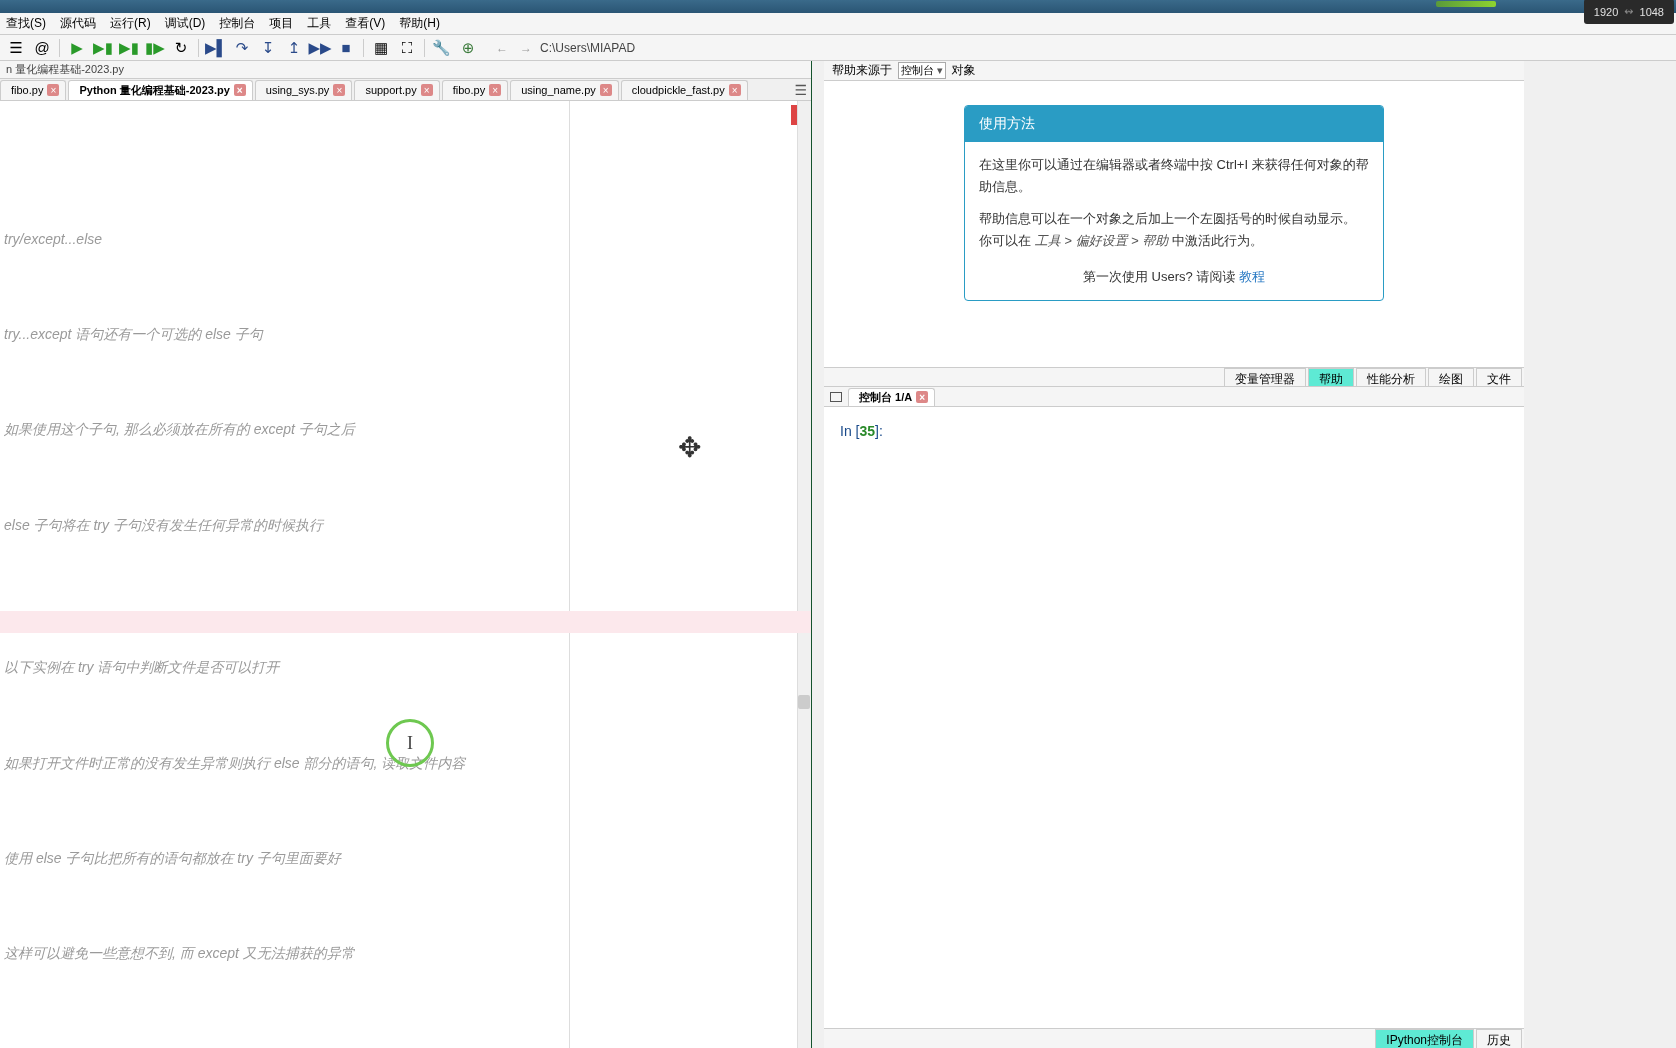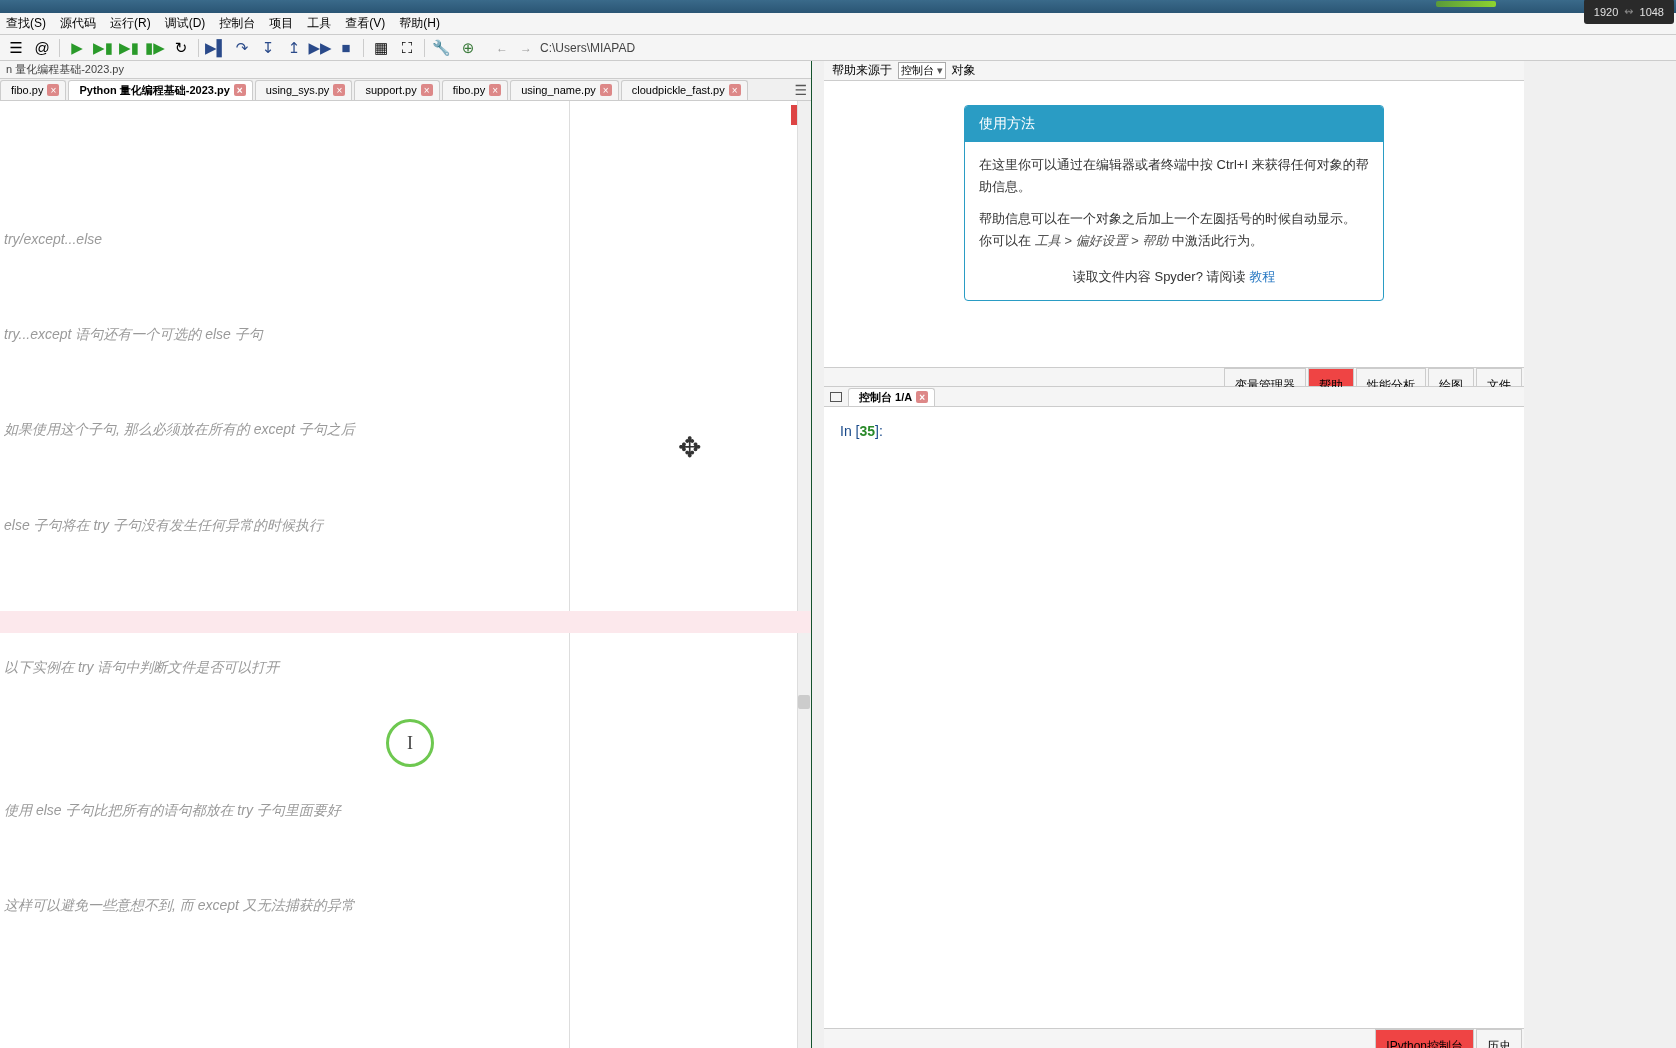--- a/index.html
+++ b/index.html
@@ -40,22 +40,22 @@
 .help-header { height: 20px; background: #f5f5f5; border-bottom: 1px solid #ccc; display: flex; align-items: center; padding: 0 8px; font-size: 12px; gap: 6px; }
 .help-select { font-size: 11px; border: 1px solid #aaa; background: #fff; padding: 0 2px; }
 .help-select::after { content: " ▾"; color: #555; }
 .help-body { flex: 0 0 286px; background: #fff; padding: 24px 140px 10px 140px; position: relative; }
 .help-card { border: 1px solid #2a9cc4; border-radius: 4px; overflow: hidden; }
 .help-card-title { background: #2a9cc4; color: #fff; padding: 9px 14px; font-size: 14px; }
 .help-card-body { padding: 12px 14px; font-size: 13px; line-height: 1.7; color: #333; }
 .help-em { font-style: italic; color: #555; }
 .help-link { color: #2a7ac4; cursor: pointer; }
 .pane-tabs { height: 20px; background: #f5f5f5; border-top: 1px solid #ccc; border-bottom: 1px solid #ccc; display: flex; justify-content: flex-end; }
-.pane-tab { padding: 8px 10px; border: 1px solid #ccc; border-bottom: none; background: #f5f5f5; font-size: 12px; cursor: pointer; margin-right: 2px; }
-.pane-tab.active { background: #ef4444; }
+.pane-tab { padding: 2px 10px; border: 1px solid #ccc; border-bottom: none; background: #f5f5f5; font-size: 12px; cursor: pointer; margin-right: 2px; }
+.pane-tab.active { background: #5eead4; }
 .console-tabbar { height: 20px; background: #f5f5f5; border-bottom: 1px solid #ccc; display: flex; align-items: center; padding: 0 6px; gap: 6px; }
 .maxicon { width: 12px; height: 10px; border: 1px solid #555; }
 .console-body { flex: 1; background: #fff; padding: 16px; font-family: "Consolas", monospace; font-size: 14px; }
 .in-prompt { color: #1a4a8a; }
 .in-num { color: #2a8a2a; font-weight: bold; }
 .bottom-tabs { height: 20px; background: #f5f5f5; border-top: 1px solid #ccc; display: flex; justify-content: flex-end; }
 </style>
 </head>
 <body>
 
@@ -161,20 +161,21 @@
 <div>&nbsp;</div>
 <div class="comment">try...except 语句还有一个可选的 else 子句</div>
 <div>&nbsp;</div>
 <div class="comment">如果使用这个子句, 那么必须放在所有的 except 子句之后</div>
 <div>&nbsp;</div>
 <div class="comment">else 子句将在 try 子句没有发生任何异常的时候执行</div>
 <div>&nbsp;</div>
 <div>&nbsp;</div>
 <div class="comment">以下实例在 try 语句中判断文件是否可以打开</div>
 <div>&nbsp;</div>
+<div class="comment">如果打开文件时正常的没有发生异常则执行 else 部分的语句, 读取文件内容</div>
 <div>&nbsp;</div>
 <div class="comment">使用 else 子句比把所有的语句都放在 try 子句里面要好</div>
 <div>&nbsp;</div>
 <div class="comment">这样可以避免一些意想不到, 而 except 又无法捕获的异常</div>
 <div>&nbsp;</div>
 <div>&nbsp;</div>
 
 
 
 
@@ -201,21 +202,21 @@
     </div>
     <div class="help-body">
       <div class="help-card">
         <div class="help-card-title">使用方法</div>
         <div class="help-card-body">
           <p>在这里你可以通过在编辑器或者终端中按 Ctrl+I 来获得任何对象的帮助信息。</p>
           <p style="margin-top:10px">
             <span>帮助信息可以在一个对象之后加上一个左圆括号的时候自动显示。 你可以在 </span><span class="help-em">工具 &gt; 偏好设置 &gt; 帮助</span><span> 中激活此行为。</span>
           </p>
           <p style="margin-top:14px;text-align:center">
-            <span>读取文件内容 Spyder? 请阅读 </span><span class="help-link">教程</span>
+            <span>第一次使用 Users? 请阅读 </span><span class="help-link">教程</span>
           </p>
         </div>
       </div>
     </div>
     <div class="pane-tabs">
       <span class="pane-tab">变量管理器</span>
       <span class="pane-tab active">帮助</span>
       <span class="pane-tab">性能分析</span>
       <span class="pane-tab">绘图</span>
       <span class="pane-tab">文件</span>

